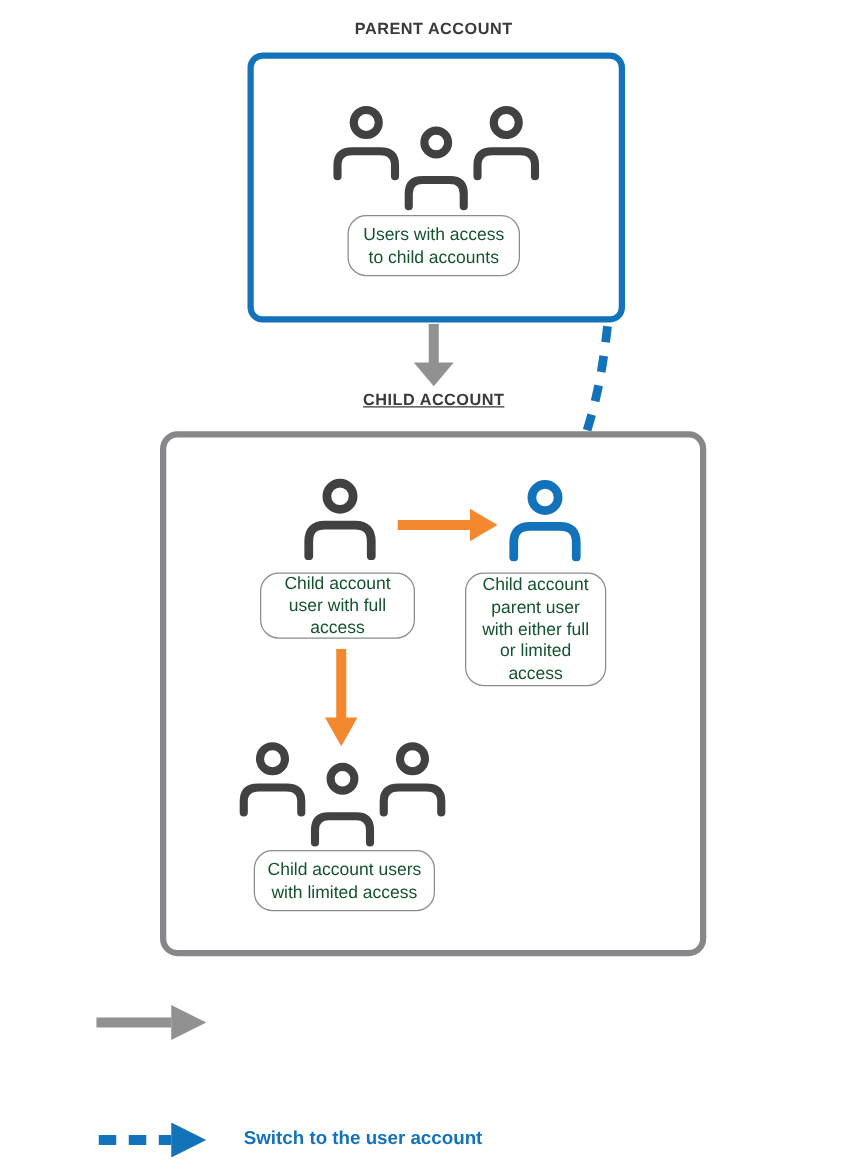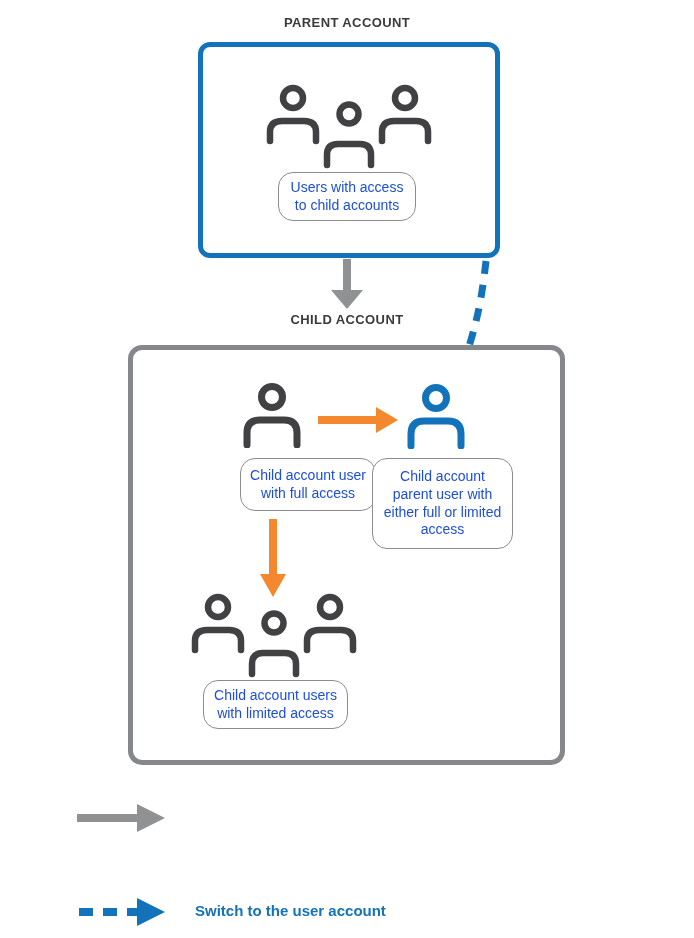--- a/index.html
+++ b/index.html
@@ -10,21 +10,21 @@
   .sec-title {
     position:absolute; left:0; width:694px; text-align:center;
     font-size:13px; font-weight:700; color:#3a3a3c; letter-spacing:0.4px;
   }
   .acct-box { position:absolute; background:#ffffff; box-sizing:border-box; }
   .parent-box { left:198px; top:42px; width:302px; height:216px; border:5px solid #1373ba; border-radius:12px; }
   .child-box  { left:128px; top:345px; width:437px; height:420px; border:5px solid #85878a; border-radius:14px; }
   .pill {
     position:absolute; background:#ffffff; border:1.5px solid #8a8c8f; border-radius:15px;
     display:flex; align-items:center; justify-content:center; text-align:center;
-    font-size:14px; line-height:1.28; color:#1d4ed8; padding:6px 9px; box-sizing:border-box;
+    font-size:14px; line-height:1.28; color:#14532d; padding:6px 9px; box-sizing:border-box;
   }
   .abs { position:absolute; }
   .legend { position:absolute; left:77px; top:803px; width:580px; height:130px; }
   .legend-row { position:absolute; left:0; width:580px; height:28px; }
   .legend-arrow { position:absolute; left:0; top:1px; }
   .legend-label { position:absolute; left:118px; top:0; height:28px; line-height:28px; font-size:15px; font-weight:700; white-space:nowrap; }
   .lg-gray   { color:#8b8d90; }
   .lg-orange { color:#f4882f; }
   .lg-blue   { color:#1373ba; }
 </style>
@@ -64,21 +64,21 @@
 
   <svg class="abs" style="left:420px; top:252px;" width="90" height="150" viewBox="0 0 90 150">
     <defs>
       <marker id="blueHead" viewBox="0 0 4 4" markerWidth="3.6" markerHeight="3.6" refX="1" refY="2" orient="auto">
         <path d="M0 0 L4 2 L0 4 Z" fill="#1373ba"></path>
       </marker>
     </defs>
     <path d="M66 9 C62 43, 58 75, 36 131" fill="none" stroke="#1373ba" stroke-width="7" stroke-dasharray="13 11" marker-end="url(#blueHead)"></path>
   </svg>
 
-  <div class="sec-title" style="top:312px;">CHILD ACCOUNT</div>
+  <div class="sec-title" style="top:312px;text-decoration:underline;">CHILD ACCOUNT</div>
 
   <div class="acct-box child-box">
 
     <svg class="abs" style="left:107px; top:32px;" width="64" height="66" viewBox="0 0 64 66">
       <g fill="none" stroke="#414042" stroke-width="7" stroke-linecap="round">
         <circle cx="32" cy="15" r="10.5"></circle>
         <path d="M7 63 L7 51 Q7 38 20 38 L44 38 Q57 38 57 51 L57 63"></path>
       </g>
     </svg>
 
@@ -87,23 +87,23 @@
       <polygon points="58,2 80,15 58,28" fill="#f4882f"></polygon>
     </svg>
 
     <svg class="abs" style="left:271px; top:33px;" width="64" height="66" viewBox="0 0 64 66">
       <g fill="none" stroke="#1373ba" stroke-width="7" stroke-linecap="round">
         <circle cx="32" cy="15" r="10.5"></circle>
         <path d="M7 63 L7 51 Q7 38 20 38 L44 38 Q57 38 57 51 L57 63"></path>
       </g>
     </svg>
 
-    <div class="pill" style="left:75px; top:108px; width:136px; height:53px;margin-left:32px;">Child account user with full access</div>
+    <div class="pill" style="left:75px; top:108px; width:124px; height:53px;">Child account user with full access</div>
 
-    <div class="pill" style="left:239px; top:108px; width:141px; height:91px;">Child account parent user with either full or limited access</div>
+    <div class="pill" style="left:239px; top:108px; width:113px; height:91px;">Child account parent user with either full or limited access</div>
 
     <svg class="abs" style="left:125px; top:169px;" width="30" height="78" viewBox="0 0 30 78">
       <rect x="11" y="0" width="8" height="56" fill="#f4882f"></rect>
       <polygon points="2,55 28,55 15,78" fill="#f4882f"></polygon>
     </svg>
 
     <svg class="abs" style="left:57px; top:240px;" width="168" height="88" viewBox="0 0 168 88">
       <g fill="none" stroke="#414042" stroke-width="6.5" stroke-linecap="round">
         <circle cx="28" cy="17" r="10"></circle>
         <path d="M5 60 L5 51 Q5 40 17 40 L39 40 Q51 40 51 51 L51 60"></path>

